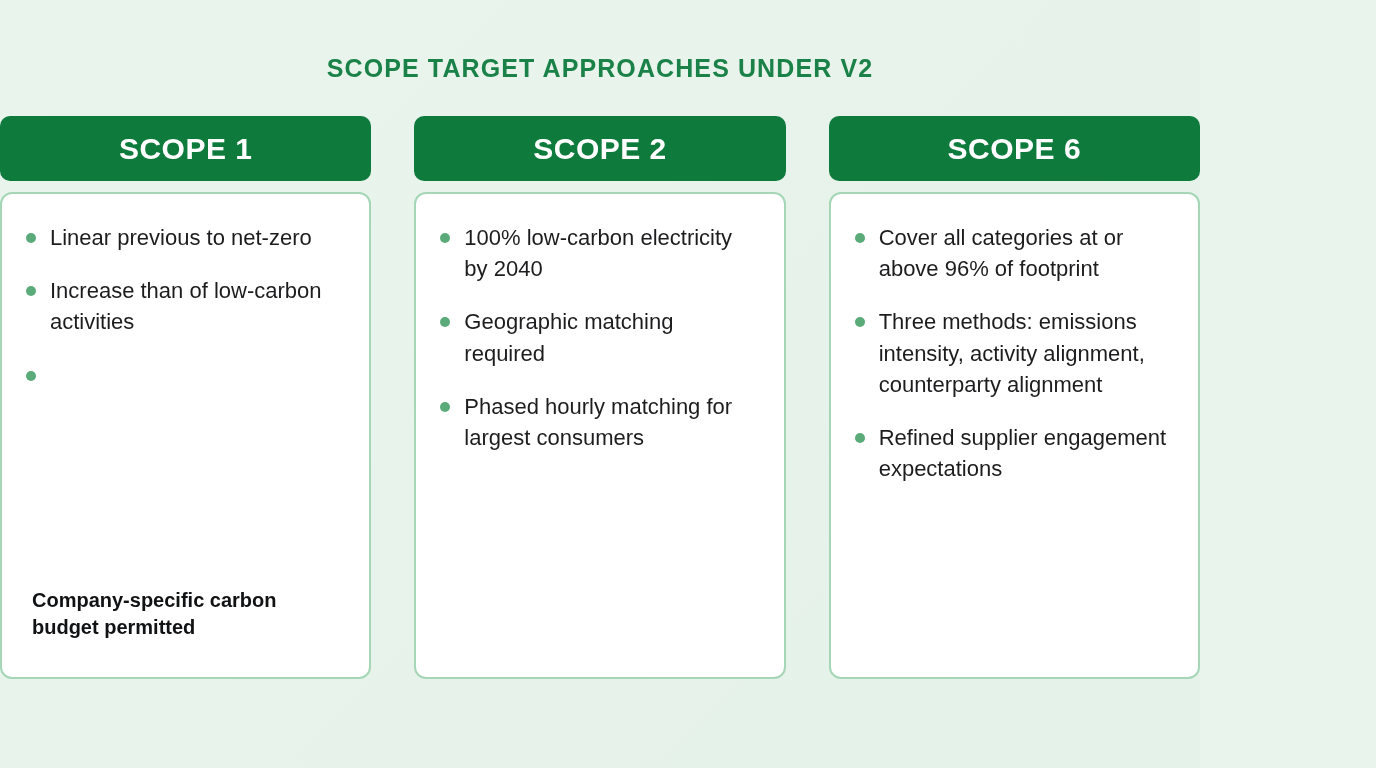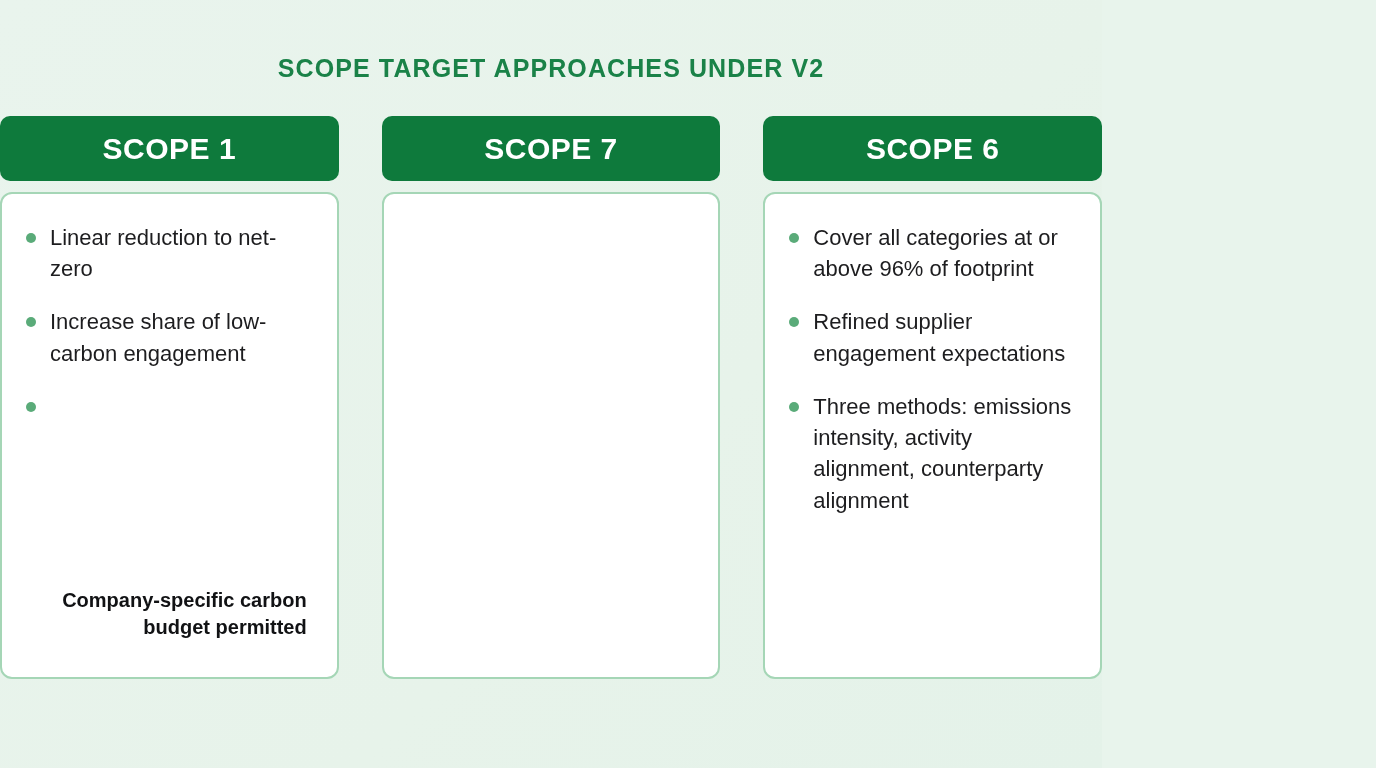--- a/index.html
+++ b/index.html
@@ -8,21 +8,21 @@
   }
   body {
     width: 1376px;
     height: 768px;
     background: #e8f4ec;
     font-family: "Liberation Sans", sans-serif;
     overflow: hidden;
   }
   .page {
     position: relative;
-    width: 1102px;
+    width: 1200px;
     height: 768px;
     background: linear-gradient(135deg, #e9f4ed 0%, #e7f3ea 60%, #e4f2e9 100%);
     box-sizing: border-box;
   }
   .title {
     text-align: center;
     color: #1a8248;
     font-size: 25px;
     font-weight: bold;
     letter-spacing: 1.1px;
@@ -82,21 +82,21 @@
     margin-top: 11px;
     margin-right: 14px;
     flex: 0 0 auto;
   }
   .bullet-text {
     font-size: 22px;
     line-height: 1.42;
     color: #1d1d1f;
   }
   .footnote {
-    text-align: right;
+    text-align: left;
     font-size: 20px;
     font-weight: bold;
     line-height: 1.35;
     color: #111214;
     padding: 0 6px 14px 6px;
   }
 </style>
 </head>
 <body>
 
@@ -105,54 +105,68 @@
   <div class="title">SCOPE TARGET APPROACHES UNDER V2</div>
 
   <div class="columns">
 
     <div class="column">
       <div class="col-header">SCOPE 1</div>
       <div class="col-body">
         <ul class="bullets">
           <li class="bullet">
             <span class="dot"></span>
-            <span class="bullet-text">Linear reduction to net-zero</span>
+            <span class="bullet-text">Linear previous to net-zero</span>
           </li>
           <li class="bullet">
             <span class="dot"></span>
-            <span class="bullet-text">Increase share of low-carbon engagement</span>
+            <span class="bullet-text">Increase than of low-carbon activities</span>
           </li>
           <li class="bullet">
             <span class="dot"></span>
           </li>
         </ul>
         <div class="footnote">Company-specific carbon budget permitted</div>
       </div>
     </div>
 
     <div class="column">
-      <div class="col-header">SCOPE 7</div>
+      <div class="col-header">SCOPE 2</div>
       <div class="col-body">
+        <ul class="bullets">
+          <li class="bullet">
+            <span class="dot"></span>
+            <span class="bullet-text">100% low-carbon electricity by 2040</span>
+          </li>
+          <li class="bullet">
+            <span class="dot"></span>
+            <span class="bullet-text">Geographic matching required</span>
+          </li>
+          <li class="bullet">
+            <span class="dot"></span>
+            <span class="bullet-text">Phased hourly matching for largest consumers</span>
+          </li>
+        </ul>
       </div>
     </div>
 
     <div class="column">
       <div class="col-header">SCOPE 6</div>
       <div class="col-body">
         <ul class="bullets">
           <li class="bullet">
             <span class="dot"></span>
             <span class="bullet-text">Cover all categories at or above 96% of footprint</span>
           </li>
           <li class="bullet">
             <span class="dot"></span>
-            <span class="bullet-text">Refined supplier engagement expectations</span>
+            <span class="bullet-text">Three methods: emissions intensity, activity alignment, counterparty alignment</span>
           </li>
           <li class="bullet">
             <span class="dot"></span>
-            <span class="bullet-text">Three methods: emissions intensity, activity alignment, counterparty alignment</span>
+            <span class="bullet-text">Refined supplier engagement expectations</span>
           </li>
         </ul>
       </div>
     </div>
 
   </div>
 </div>
 
 </body></html>

